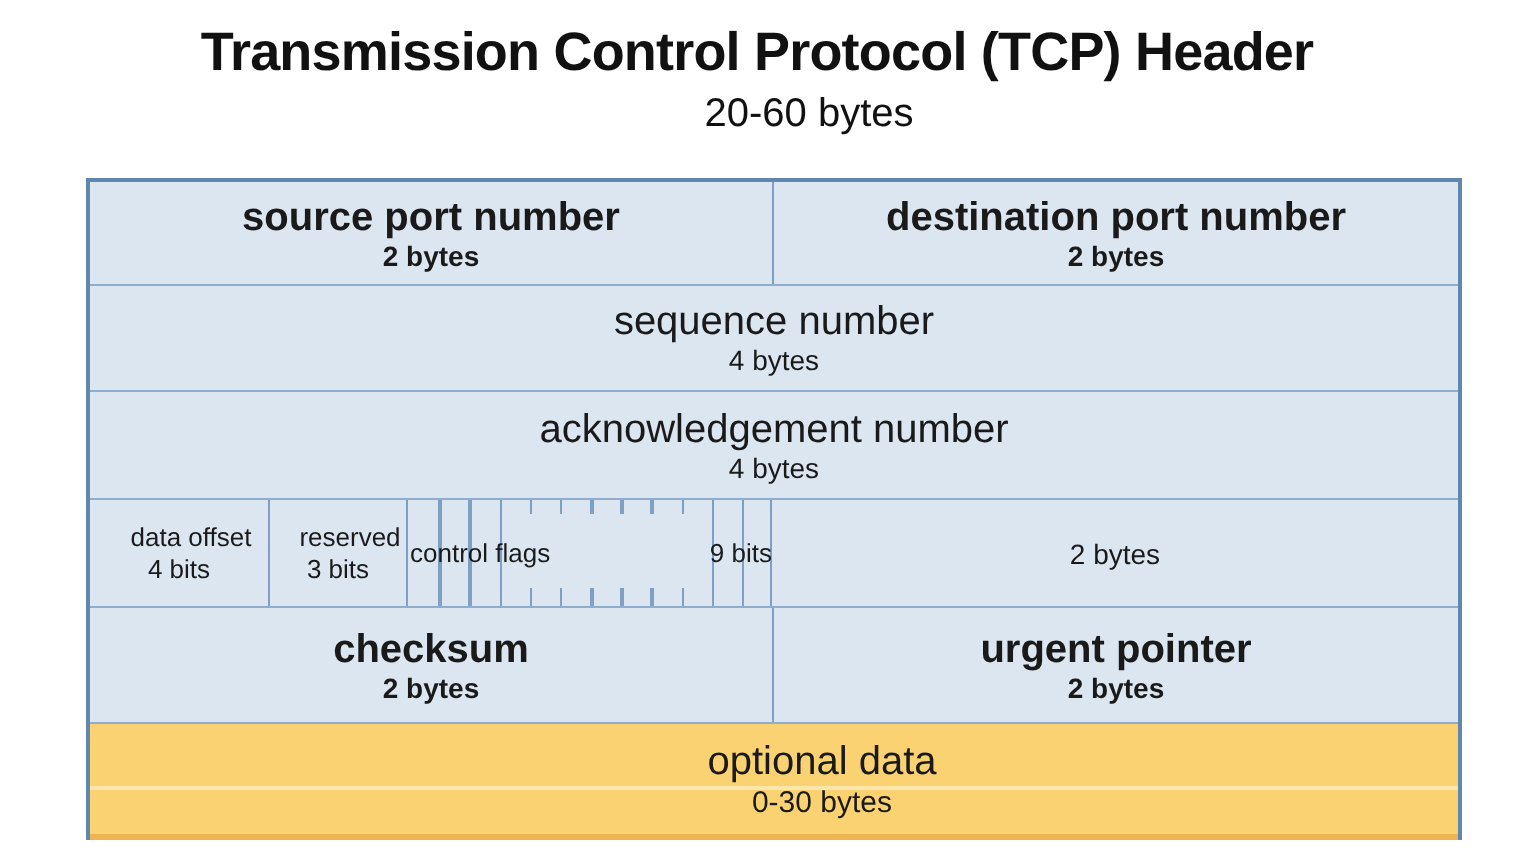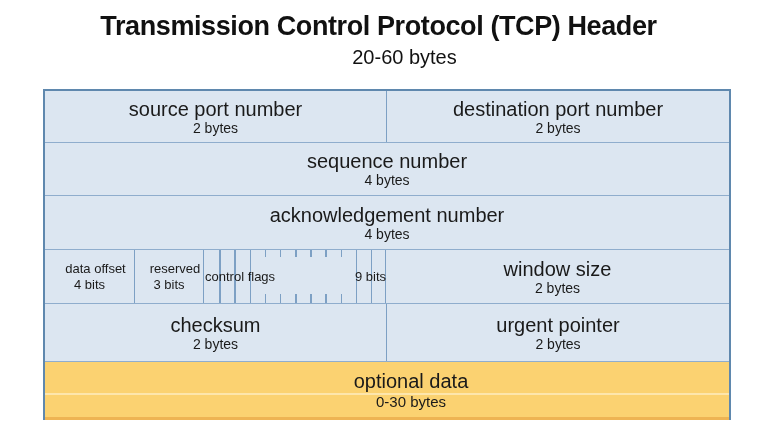--- a/index.html
+++ b/index.html
@@ -26,21 +26,21 @@
   .row.r3{height:54px;}
   .row.r4{height:54px;}
   .row.r5{height:58px;}
   .row.r6{flex:1;border-bottom:none;}
   .cell{
     box-sizing:border-box;background:#dce6f1;
     display:flex;flex-direction:column;align-items:center;justify-content:center;
     border-right:1.5px solid #7da0c4;
   }
   .cell.last{border-right:none;text-align:right;}
-  .cell.half{width:50%;}
+  .cell.half{width:50%;font-weight:bold;}
   .cell.fullw{width:100%;border-right:none;}
   .cell-label{font-size:20px;line-height:22px;color:#1a1a1a;}
   .cell-size{font-size:14px;line-height:16px;color:#1a1a1a;}
   .cell.small .cell-label{font-size:13px;line-height:16px;margin-left:12px;}
   .cell.small .cell-size{font-size:13px;line-height:15px;}
   .w-dataoffset{width:90px;}
   .w-reserved{width:69px;}
   .flags-region{
     position:relative;width:182px;box-sizing:border-box;background:#dce6f1;
     border-right:1.5px solid #7da0c4;
@@ -131,21 +131,20 @@
         <div class="tick top" style="left:136.5px"></div>
         <div class="tick bot" style="left:136.5px"></div>
         <div class="tick full" style="left:151.7px"></div>
         <div class="tick full" style="left:166.8px"></div>
         <div class="flags-label">
           <div class="cell-label">control flags</div>
           <div class="cell-size">9 bits</div>
         </div>
       </div>
       <div class="cell grow last">
-        <div class="cell-label">window size</div>
         <div class="cell-size">2 bytes</div>
       </div>
     </div>
 
     <div class="row r5">
       <div class="cell half">
         <div class="cell-label">checksum</div>
         <div class="cell-size">2 bytes</div>
       </div>
       <div class="cell half last">

